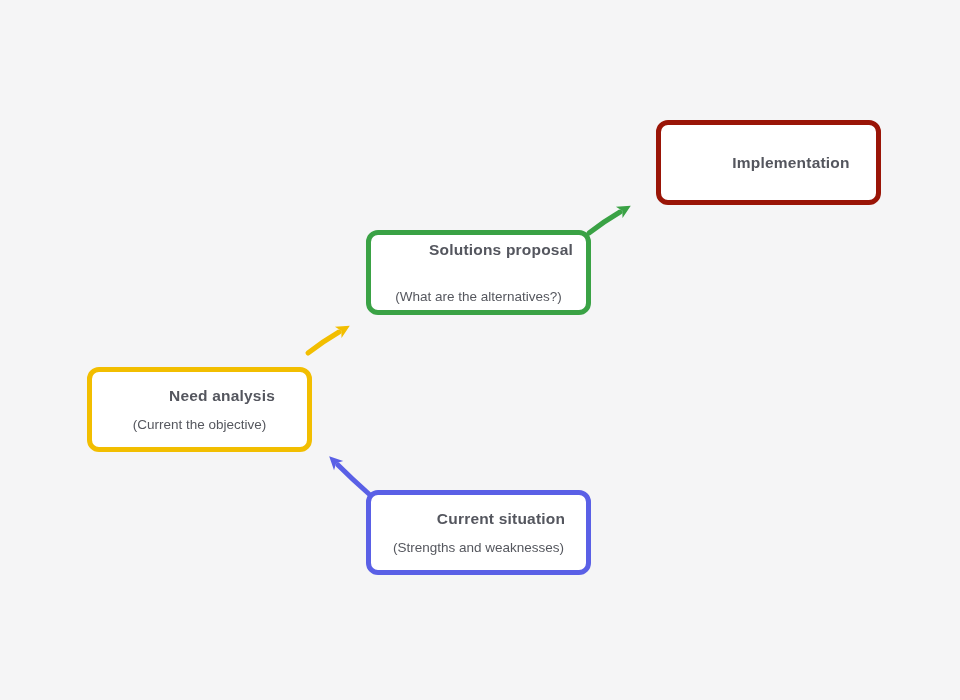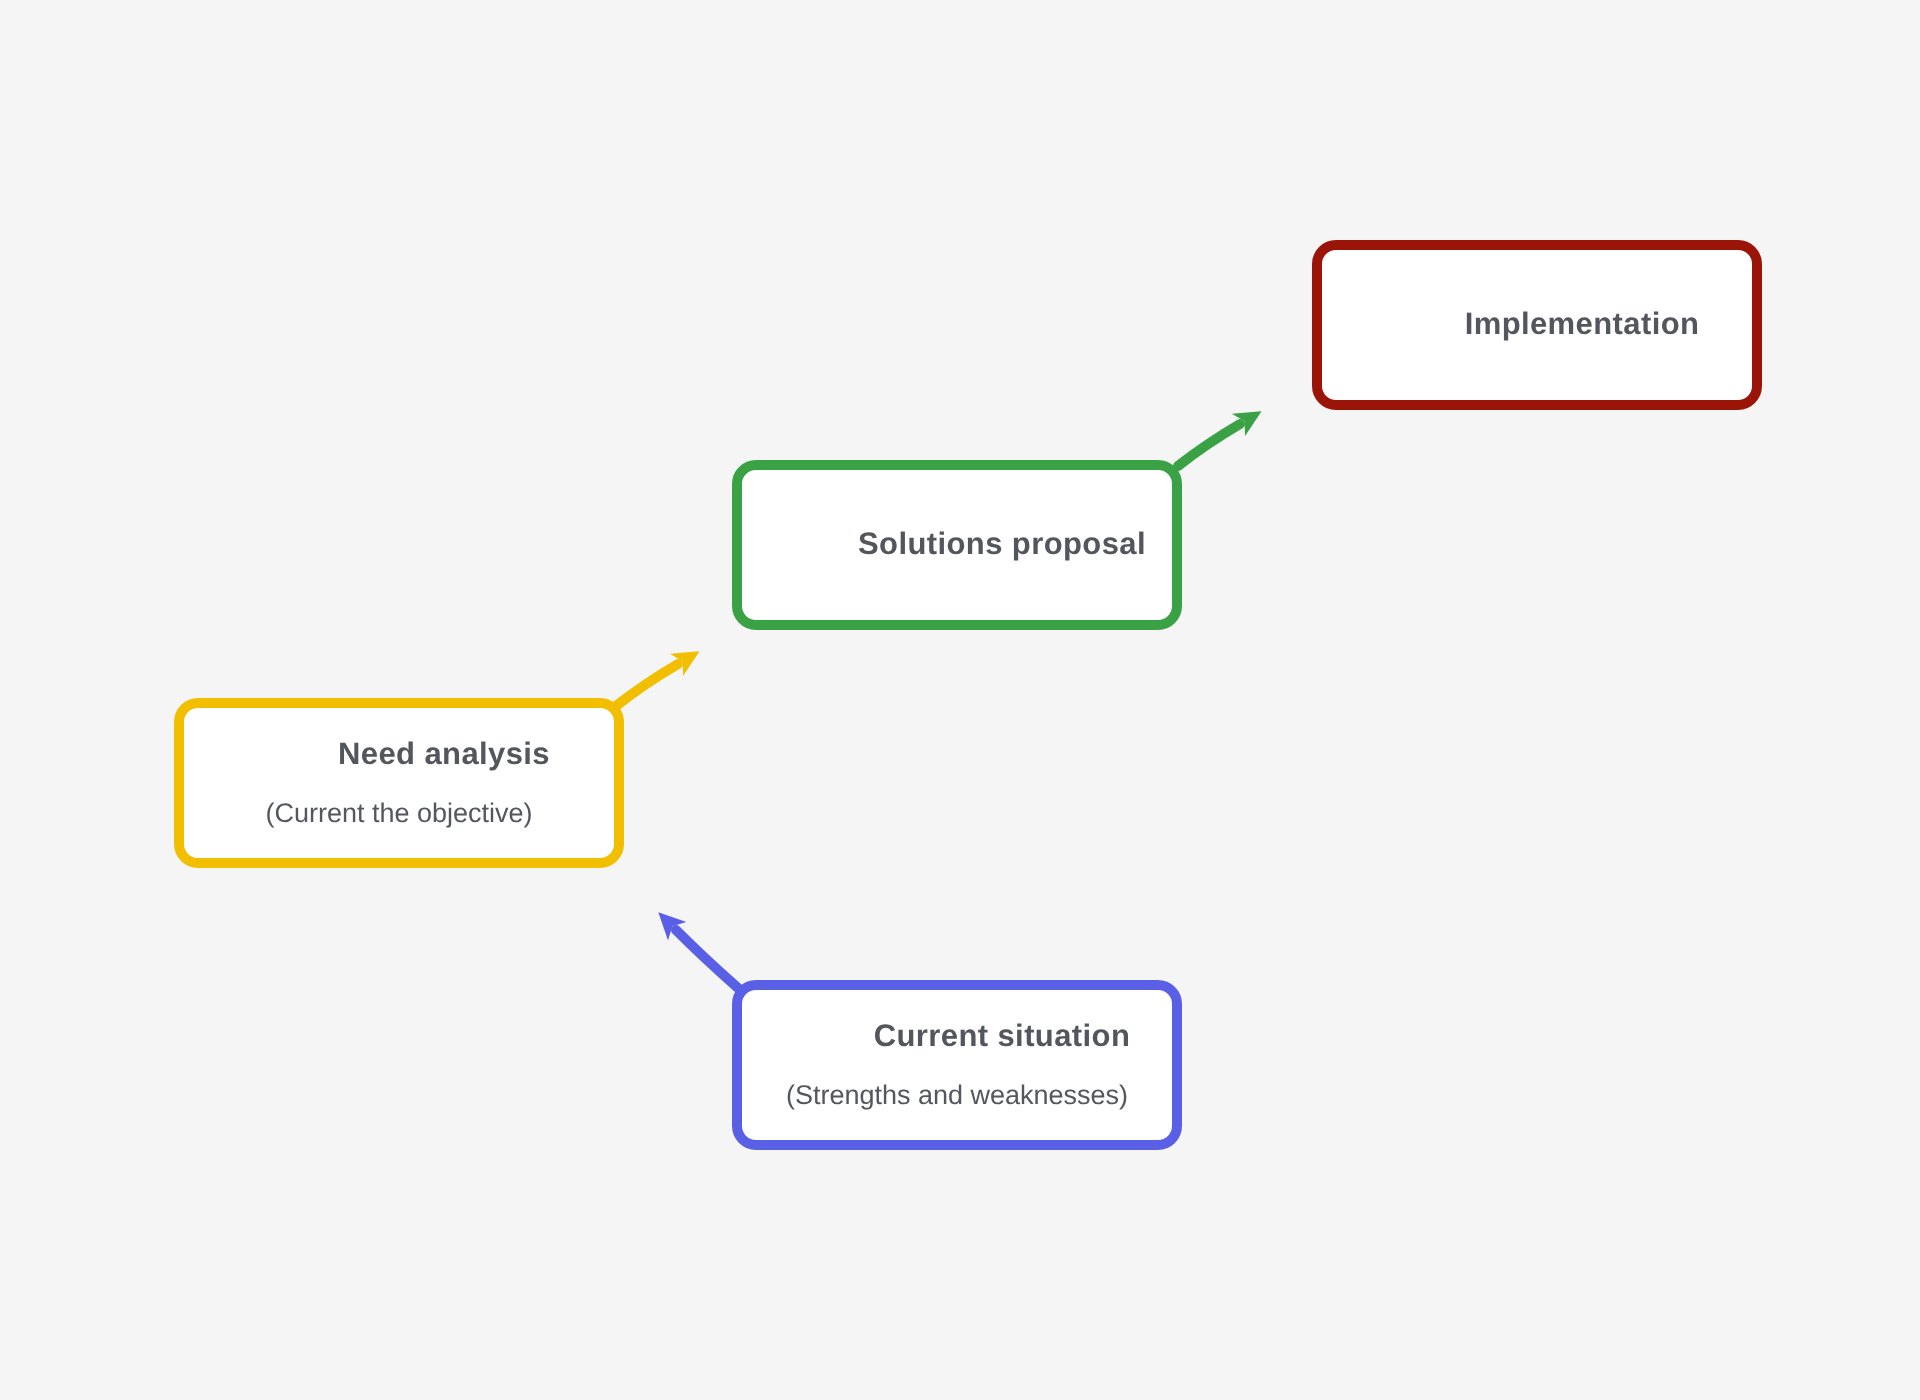--- a/index.html
+++ b/index.html
@@ -36,21 +36,21 @@
     display:flex;
     flex-direction:column;
     align-items:center;
     justify-content:center;
     gap:10px;
     text-align:center;
     cursor:default;
   }
   .n-implementation{left:656px;top:120px;border-color:var(--red);}
   .n-solutions{left:366px;top:230px;border-color:var(--green);gap:28px;}
-  .n-need{left:87px;top:349px;border-color:var(--yellow);}
+  .n-need{left:87px;top:367px;border-color:var(--yellow);}
   .n-current{left:366px;top:490px;border-color:var(--blue);}
   .node-title{
     font-size:15.5px;
     font-weight:700;
     line-height:20px;
     color:var(--title,#54565e);
     letter-spacing:.2px;
     padding-left:45px;
   }
   .node-subtitle{
@@ -84,20 +84,21 @@
 
     <path class="arrow" d="M 589 233 Q 603 222 620 212" marker-end="url(#mk-green)" stroke="#3aa245"></path>
   </svg>
 
   <div class="node n-implementation">
     <div class="node-title">Implementation</div>
   </div>
 
   <div class="node n-solutions">
     <div class="node-title">Solutions proposal</div>
+    <div class="node-subtitle">(What are the alternatives?)</div>
   </div>
 
   <div class="node n-need">
     <div class="node-title">Need analysis</div>
     <div class="node-subtitle">(Current the objective)</div>
   </div>
 
   <div class="node n-current">
     <div class="node-title">Current situation</div>
     <div class="node-subtitle">(Strengths and weaknesses)</div>

